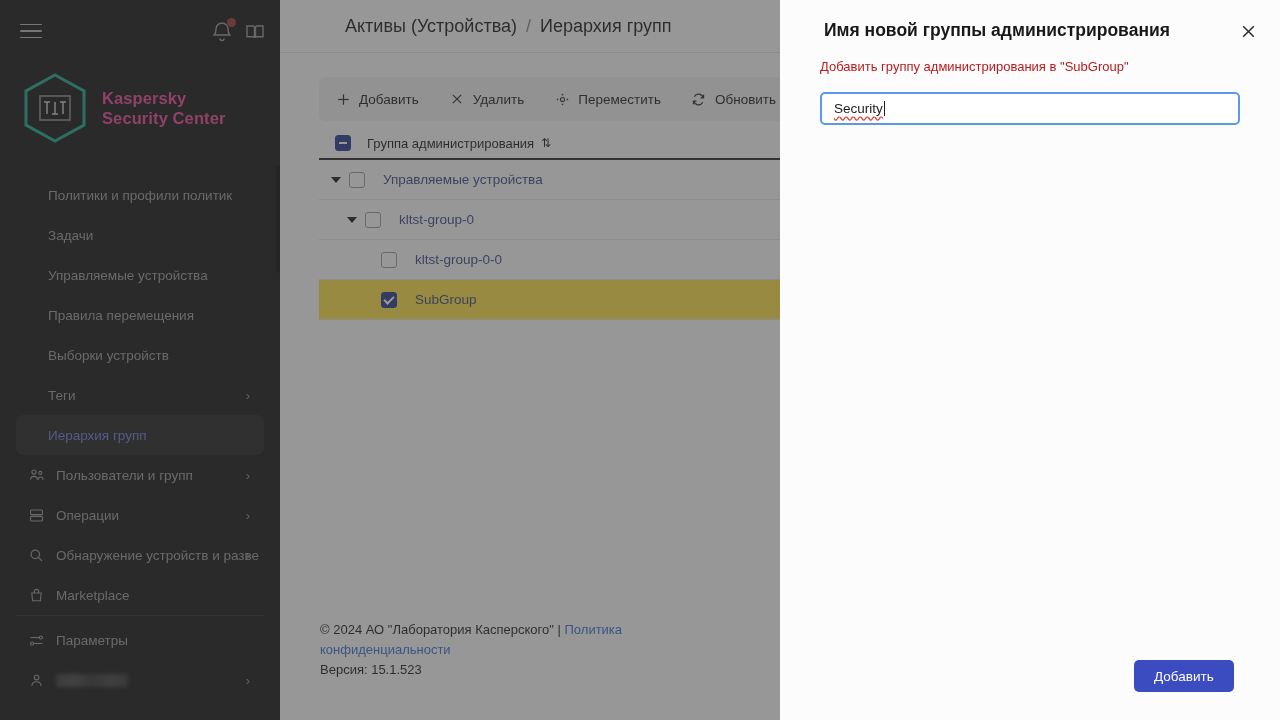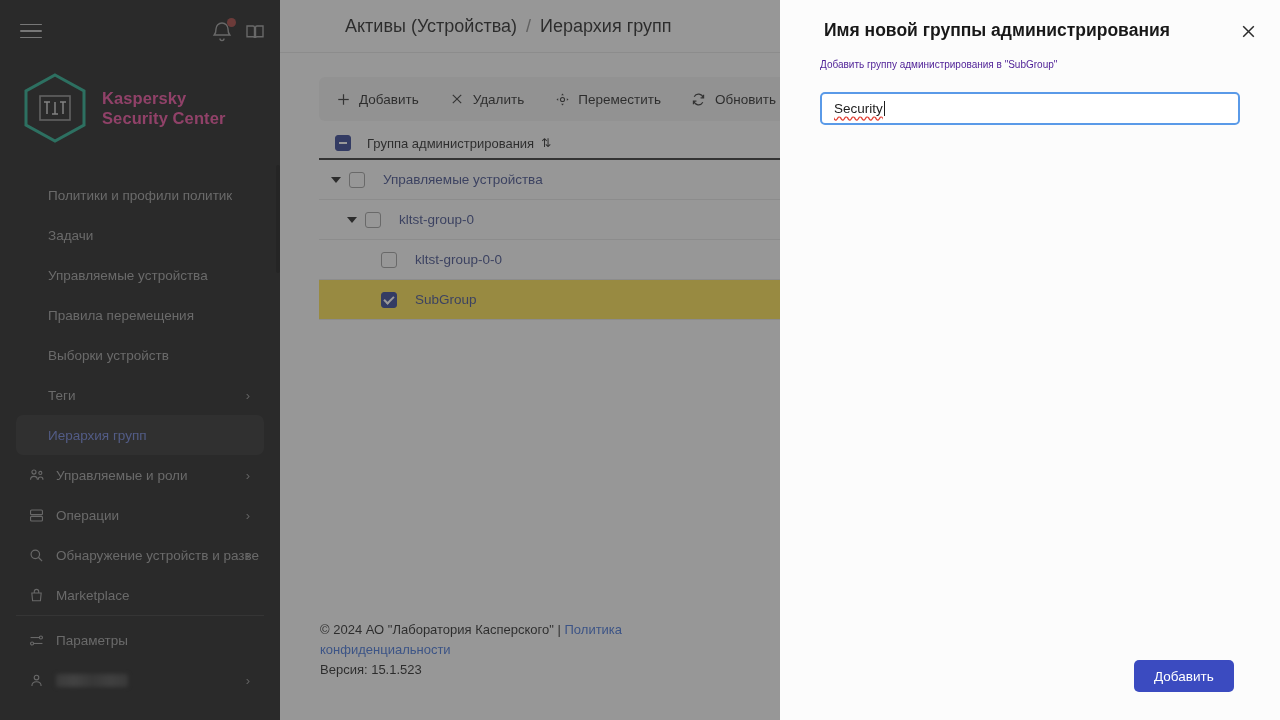--- a/index.html
+++ b/index.html
@@ -229,21 +229,21 @@
     font-size: 17.5px; font-weight: bold; color: #181818;
   }
   #dialog-close {
     position: absolute; right: 17px; top: 16px;
     width: 30px; height: 30px;
     display: flex; align-items: center; justify-content: center;
     cursor: pointer; color: #2b2b2b;
   }
   #dialog-subtitle {
     position: absolute; left: 40px; top: 59px;
-    font-size: 10px; color: #4c1d95;
+    font-size: 13px; color: #b91c1c;
   }
   #group-name-field {
     position: absolute; left: 820px; top: 92px;
     width: 420px; height: 33px;
     border: 2px solid #5a9ae8; border-radius: 5px;
     background: #fff;
     display: flex; align-items: center;
     padding: 0 12px;
   }
   #group-name-value {
@@ -350,21 +350,21 @@
 
       <div class="nav-item has-icon">
         <span class="nav-ico">
           <svg width="17" height="17" viewBox="0 0 20 20" fill="none" stroke="#9a9a9a" stroke-width="1.3">
             <circle cx="7" cy="6" r="2.4"></circle>
               <path d="M3 15c0-2.5 1.8-4 4-4s4 1.5 4 4"></path>
             <circle cx="14.5" cy="7" r="1.8"></circle>
               <path d="M12 15c0-2 1.2-3.2 2.8-3.2S17.6 13 17.6 15"></path>
           </svg>
         </span>
-        <span>Управляемые и роли</span>
+        <span>Пользователи и групп</span>
         <span class="chev">›</span>
       </div>
 
       <div class="nav-item has-icon">
         <span class="nav-ico">
           <svg width="17" height="17" viewBox="0 0 20 20" fill="none" stroke="#9a9a9a" stroke-width="1.3">
             <rect x="3" y="3.5" width="14" height="5.5" rx="1.2"></rect>
             <rect x="3" y="11" width="14" height="5.5" rx="1.2"></rect>
           </svg>
         </span>

